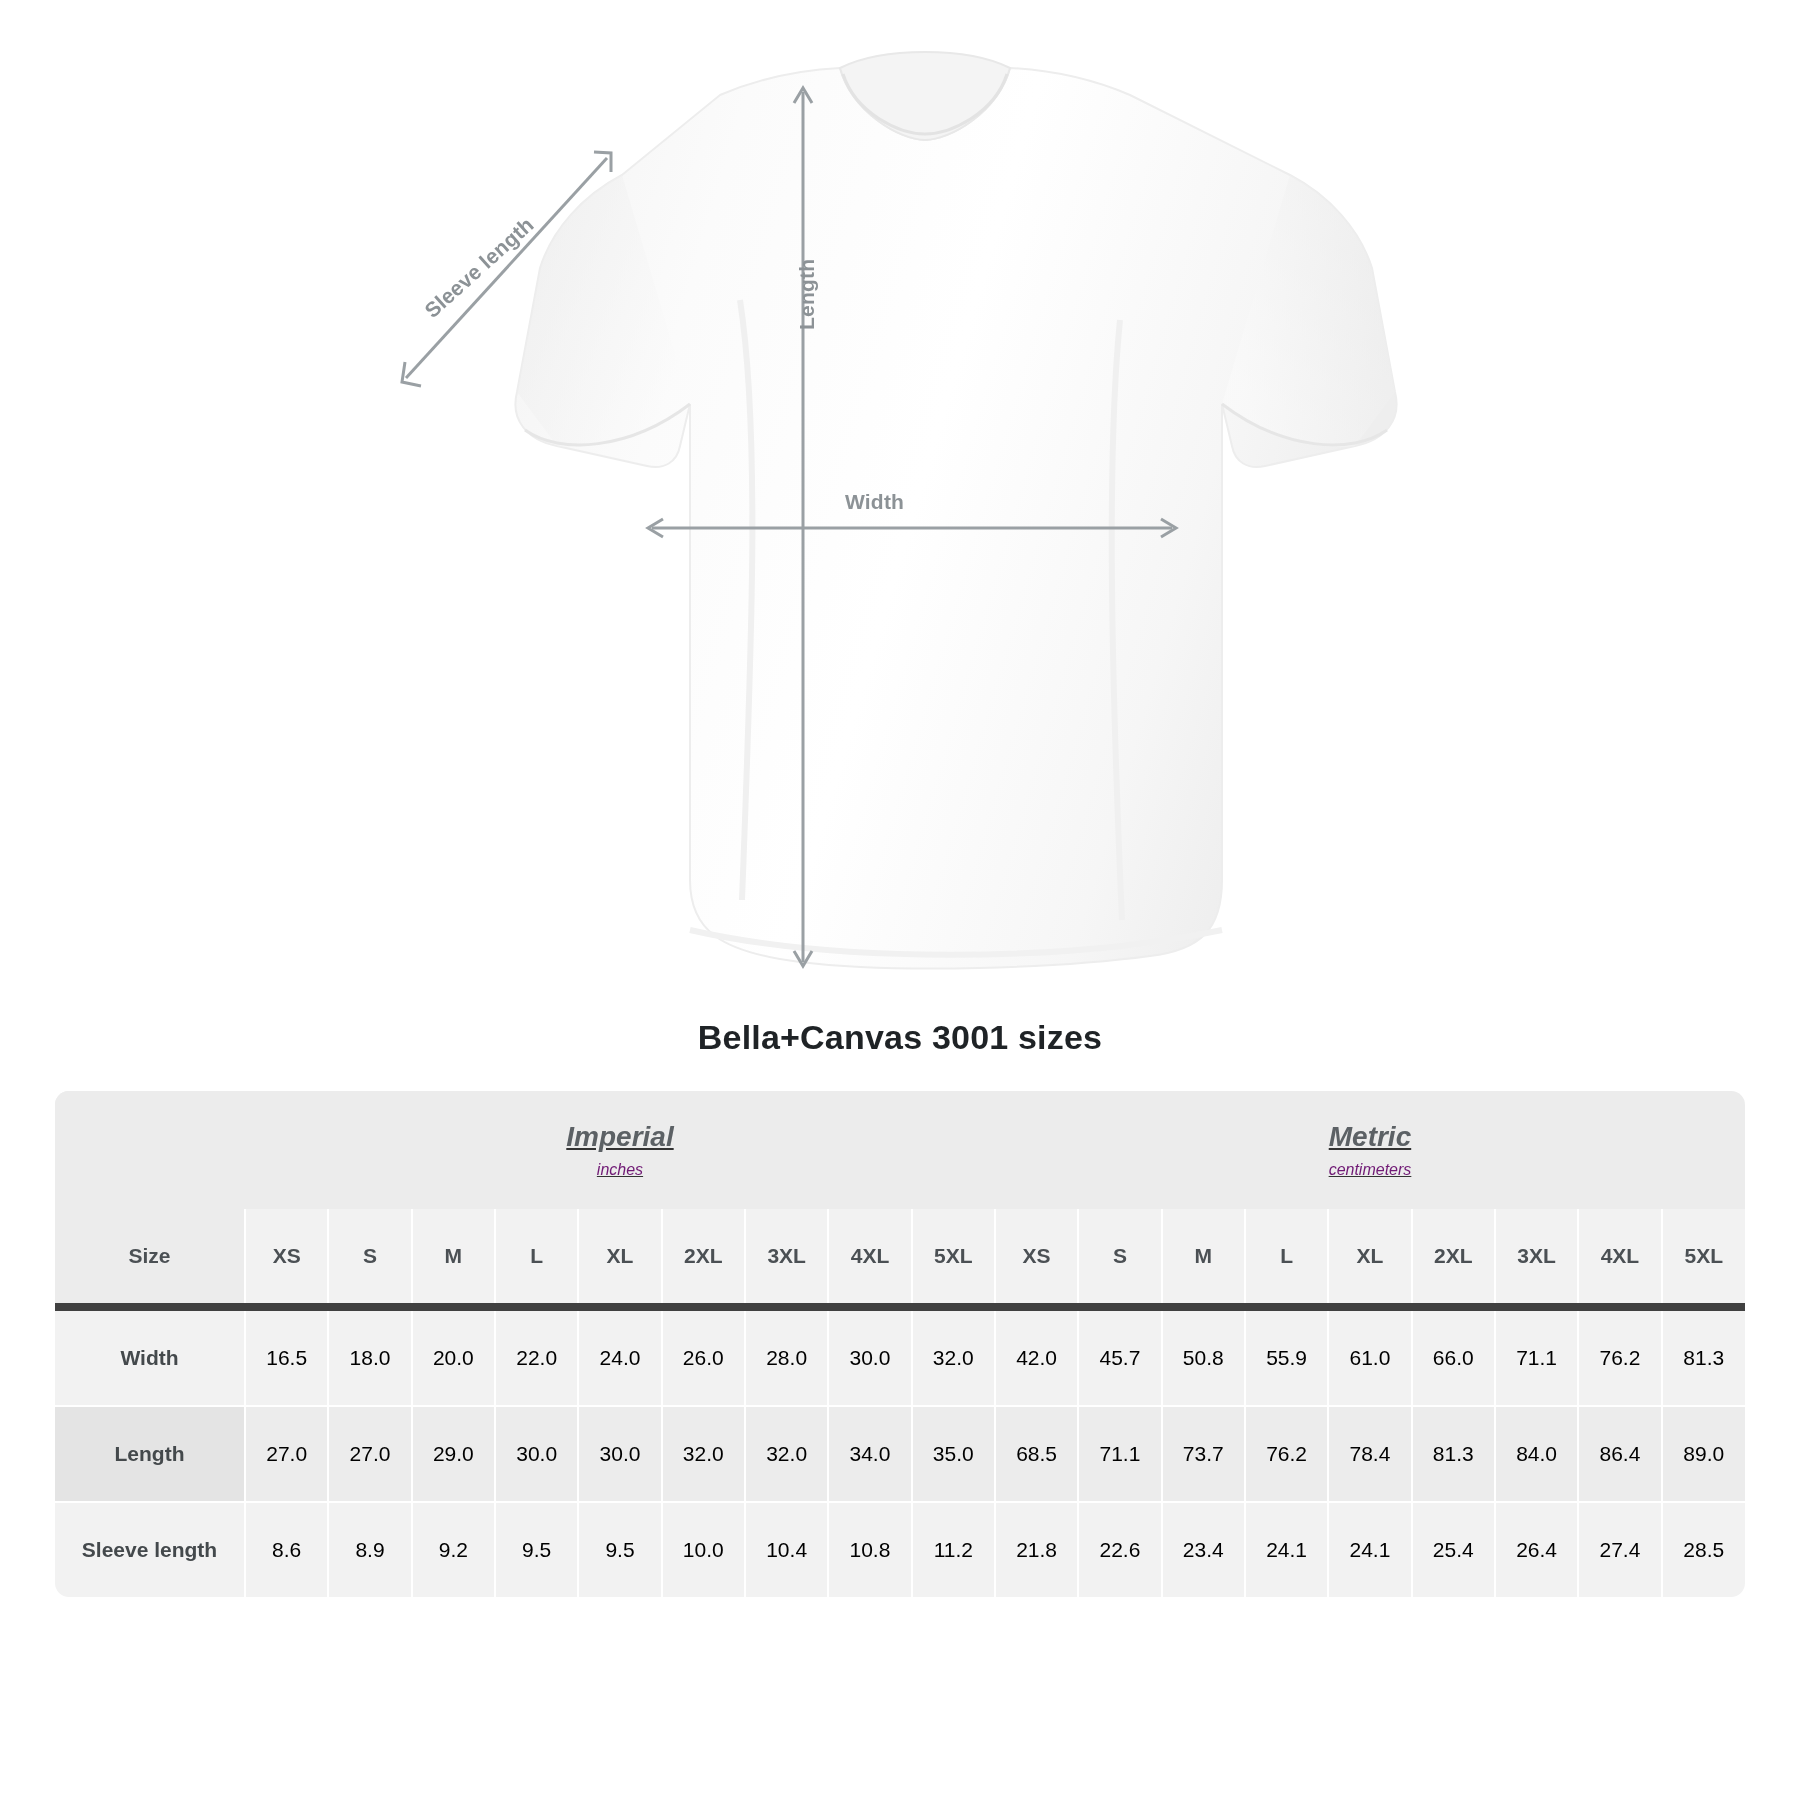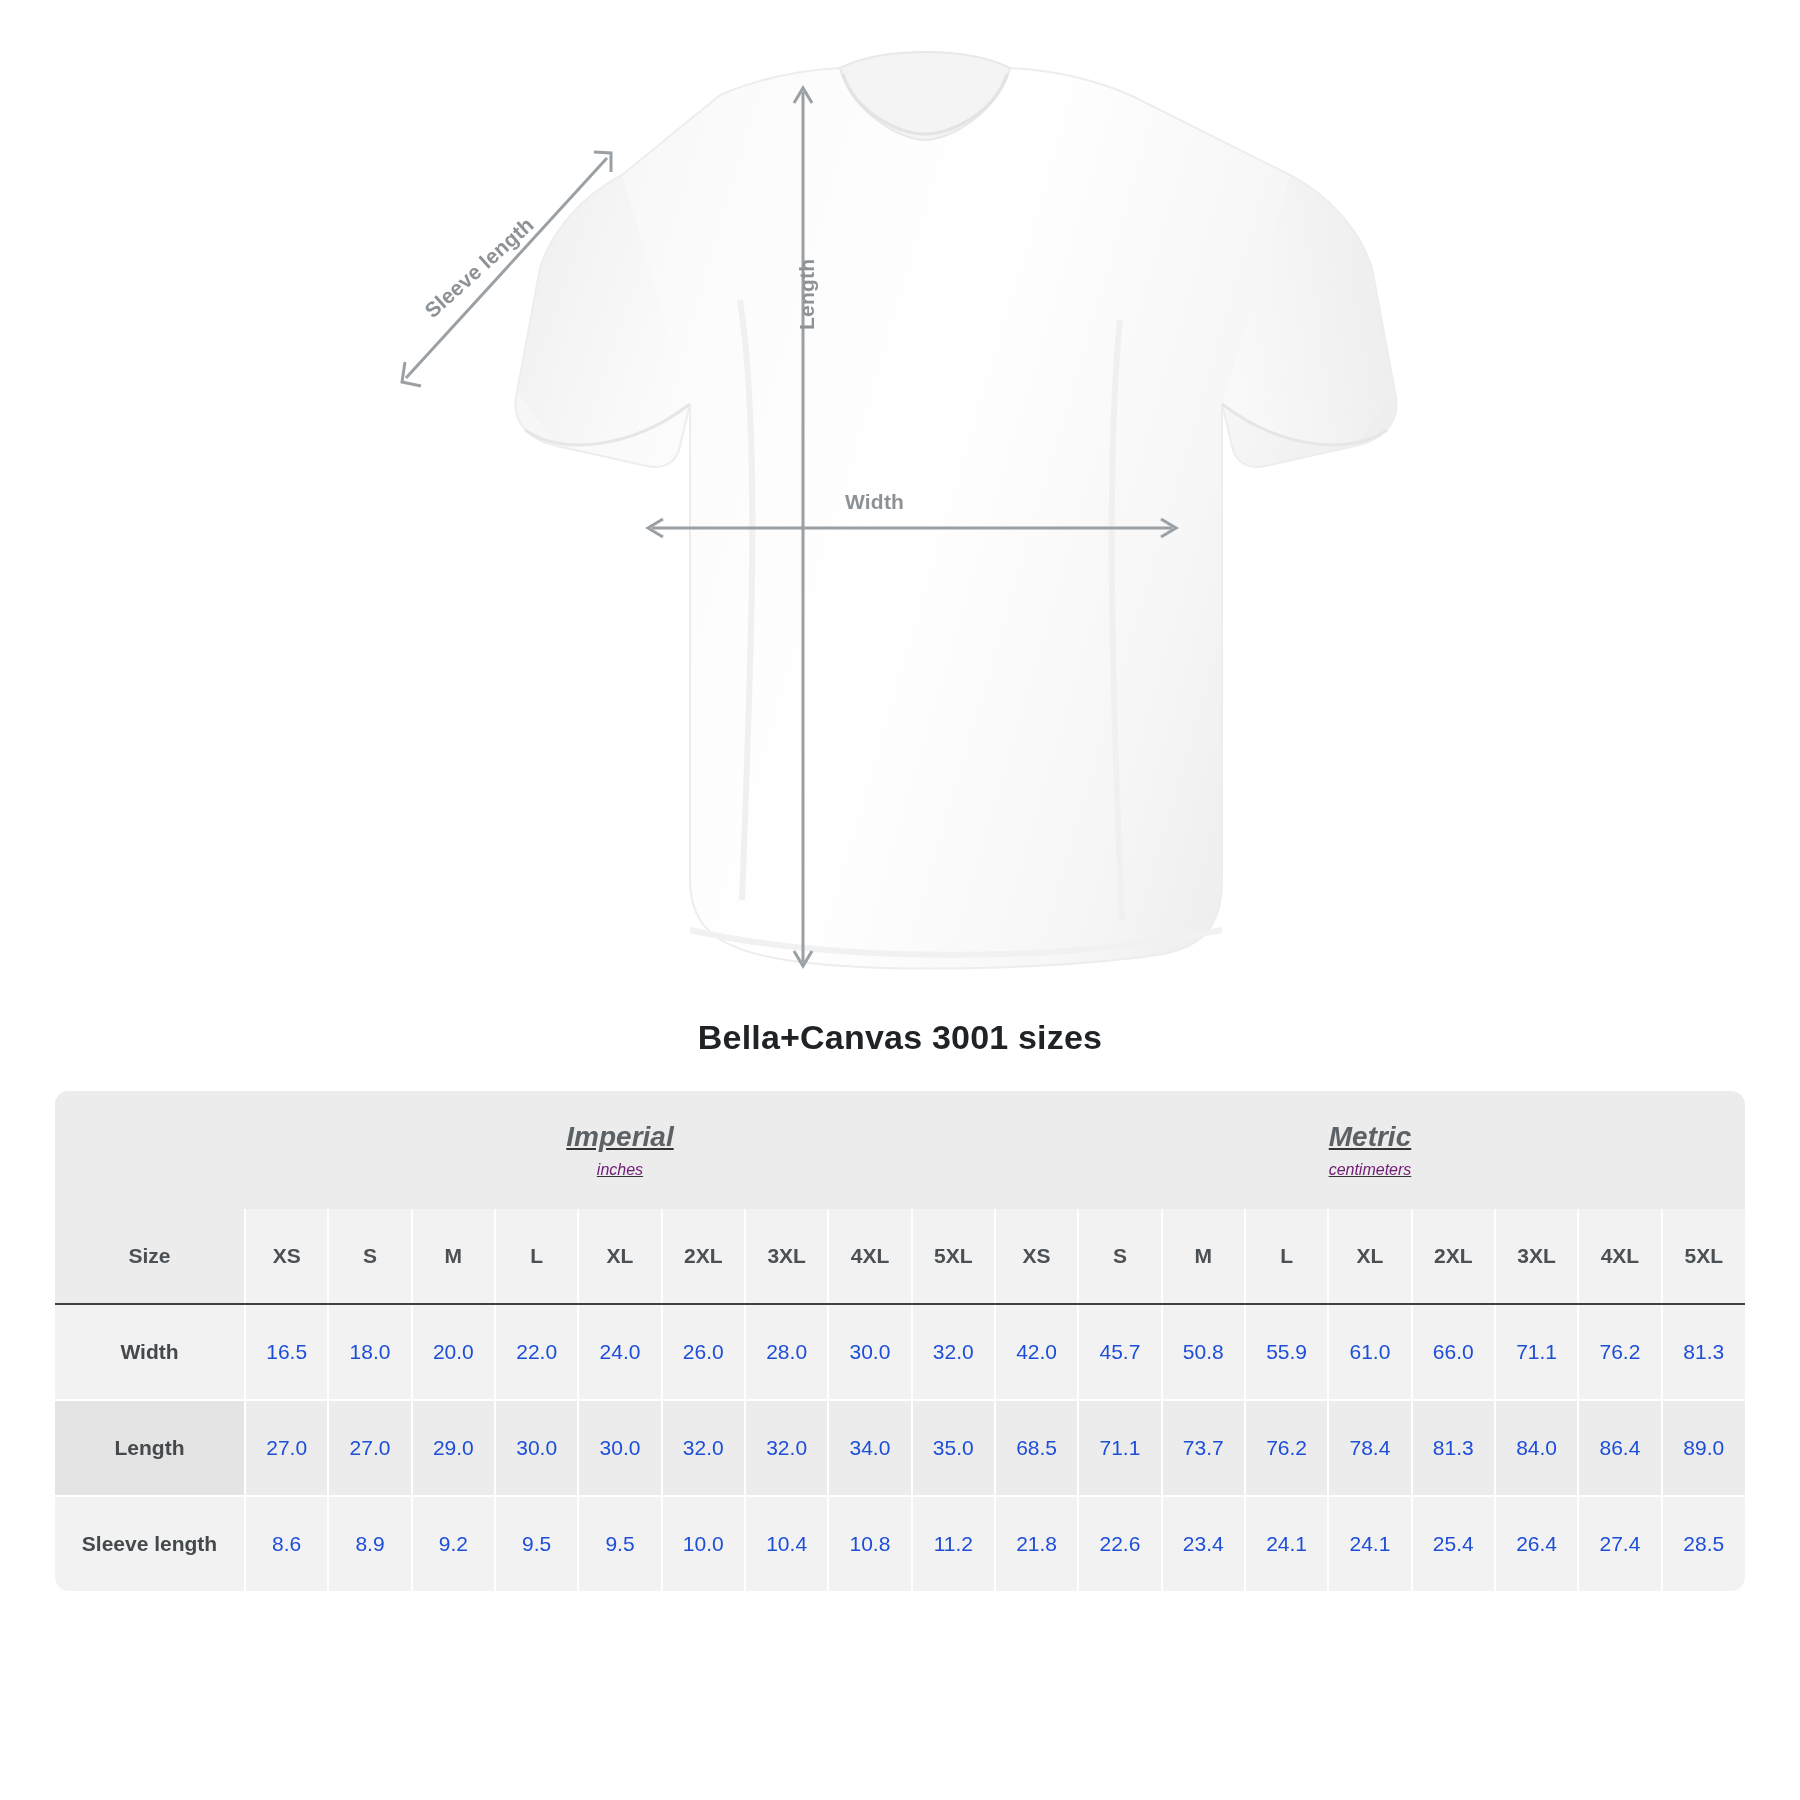--- a/index.html
+++ b/index.html
@@ -112,28 +112,28 @@
   }
   .spacer-cell { background: #ececec; }
 
   tr.header-row td {
     background: #f2f2f2;
     height: 92px;
     font-size: 21px;
     font-weight: bold;
     color: #4b5054;
     border-right: 2px solid #ffffff;
-    border-bottom: 2px solid #404040;
+    border-bottom: 8px solid #404040;
   }
   tr.header-row td:last-child { border-right: none; }
 
   tr.data-row td {
     height: 92px;
     font-size: 21px;
-    color: #1d4ed8;
+    color: #000000;
     border-right: 2px solid #ffffff;
     border-bottom: 2px solid #ffffff;
   }
   tr.data-row td:last-child { border-right: none; }
   tr.data-row:last-child td { border-bottom: none; }
 
   tr.data-row td.rowlabel {
     font-weight: bold;
     color: #44494c;
     background: #ececec;

